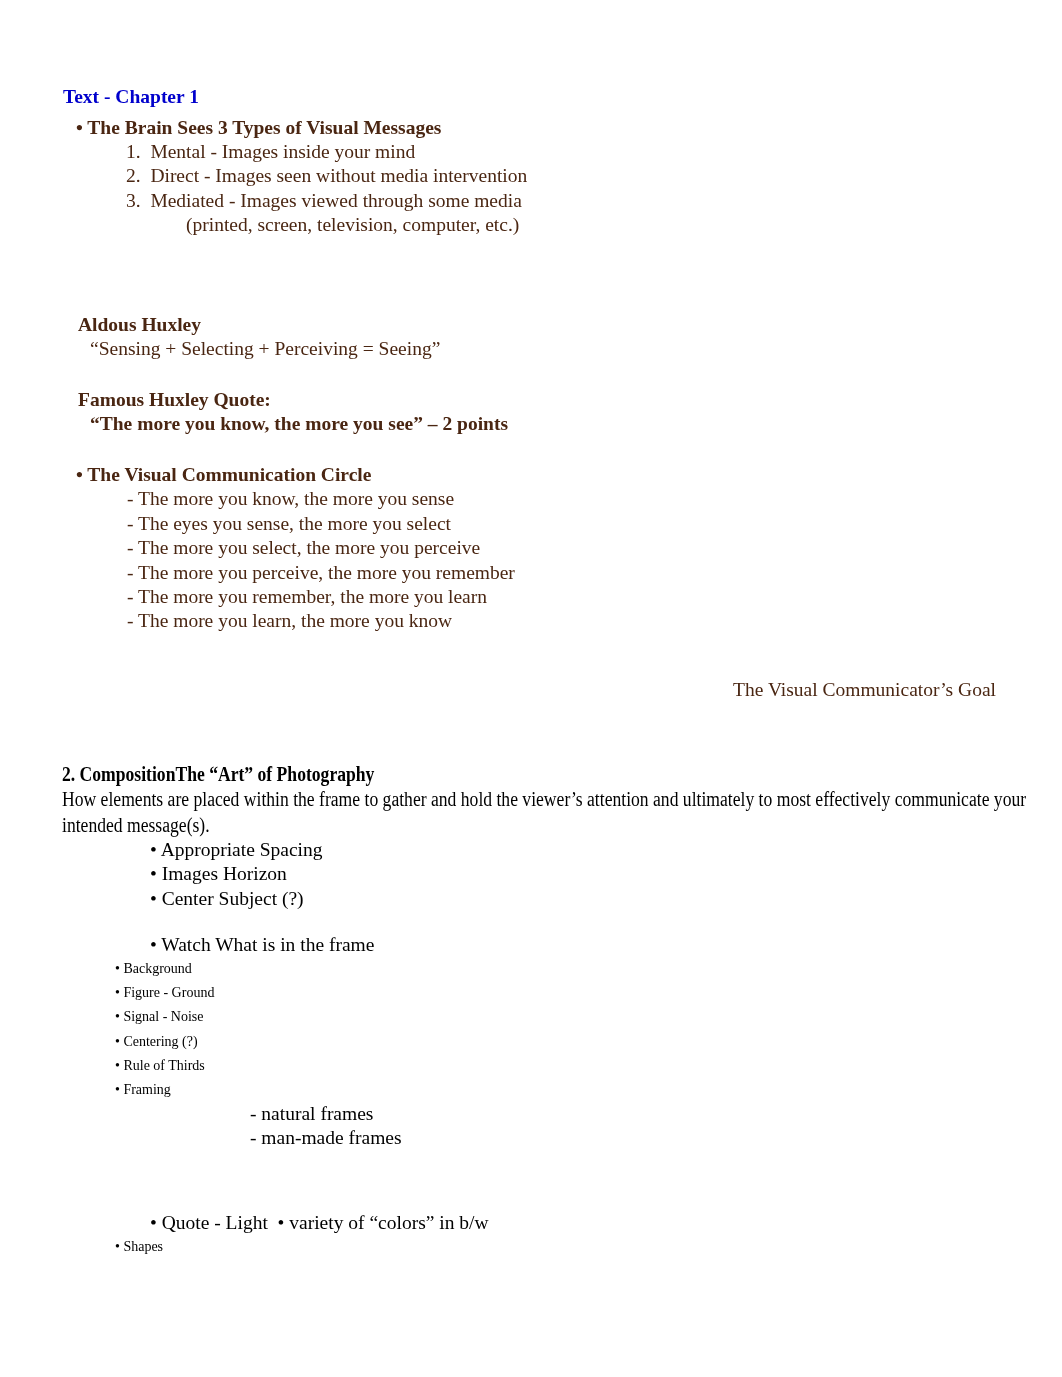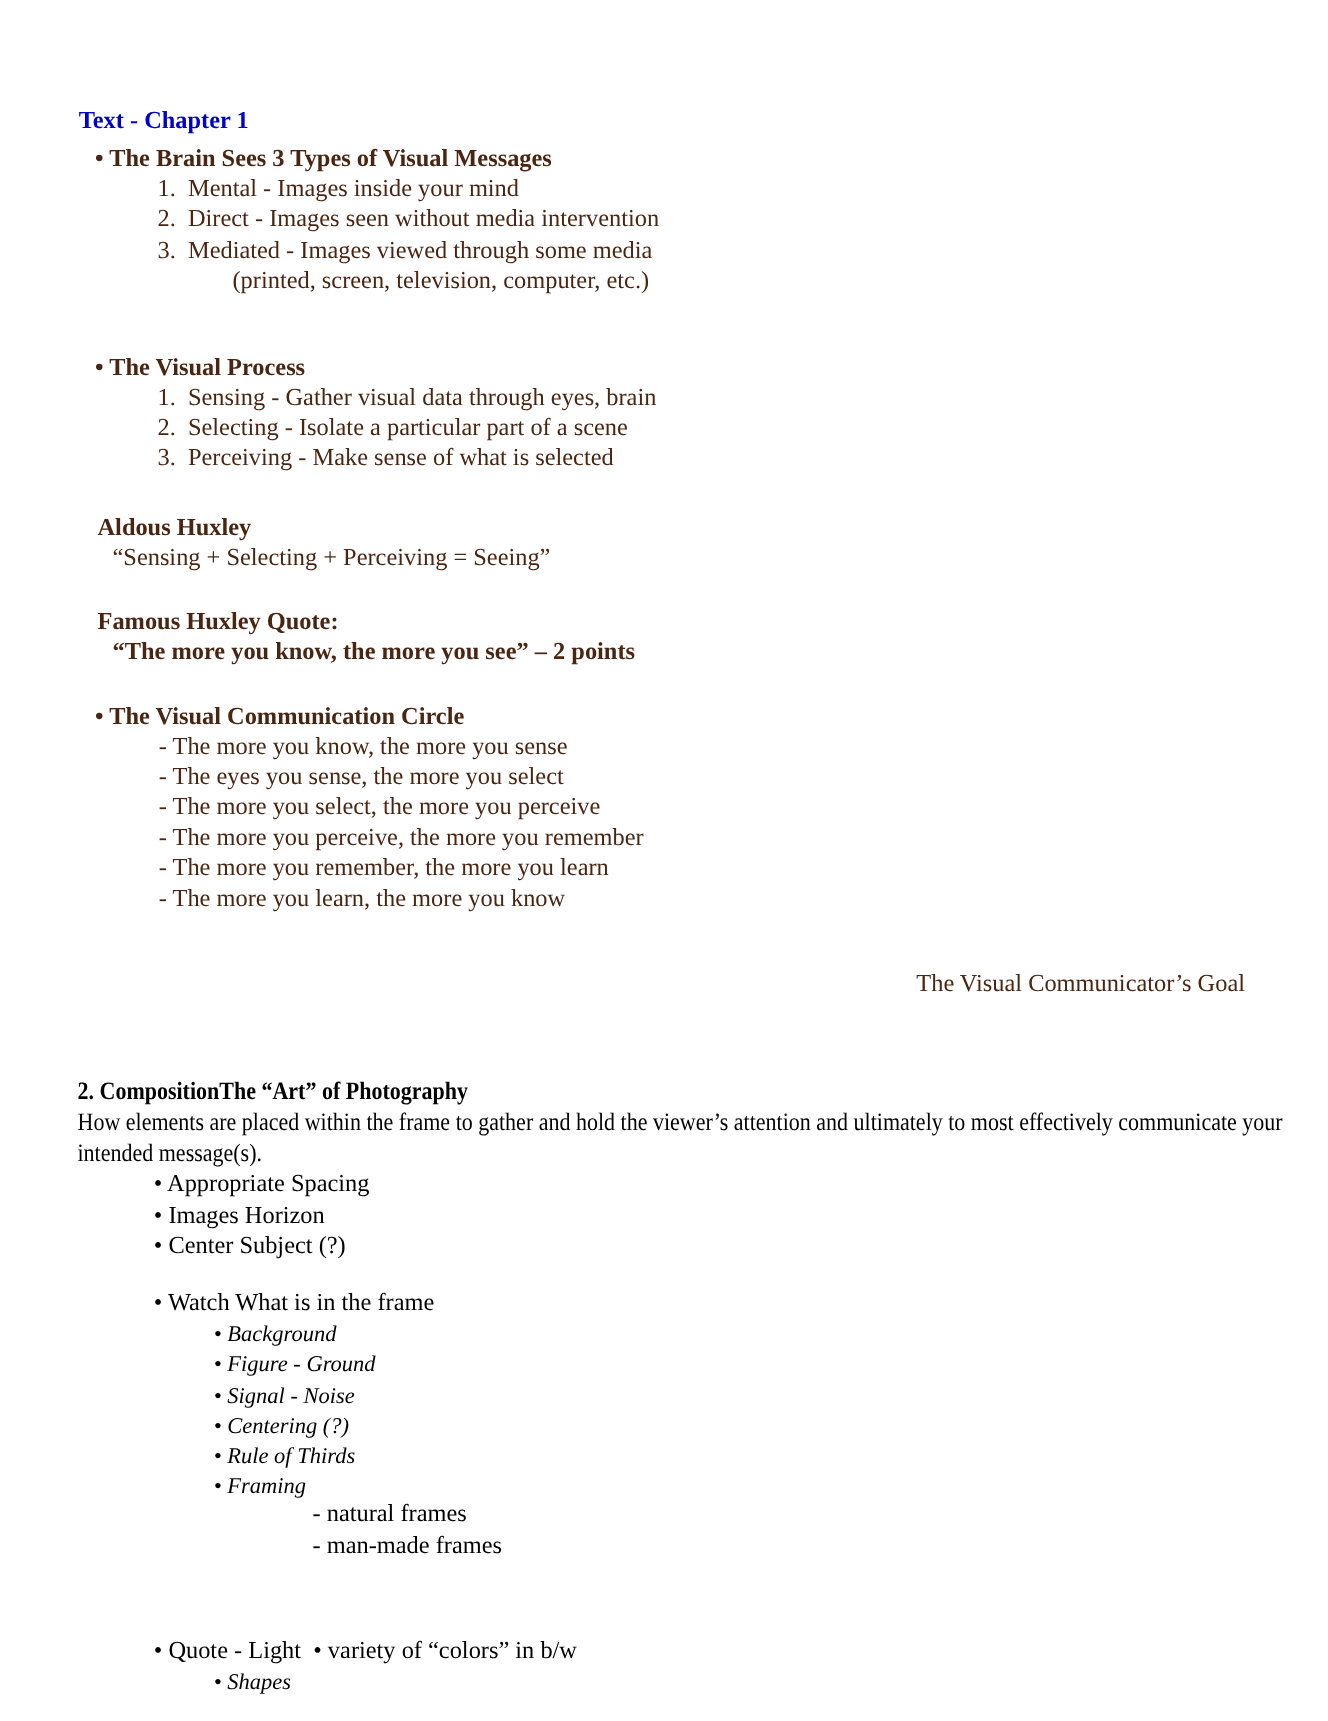--- a/index.html
+++ b/index.html
@@ -114,29 +114,28 @@
     font-size: 20px;
     line-height: 25.4px;
     margin: 0;
     width: 1120px;
   }
 
   
   .bul1 {
     font-size: 19.5px;
     line-height: 24.2px;
-    margin-left: 61px;
+    margin-left: 88px;
     white-space: pre;
   }
   .bul2 {
-    font-size: 18px;
+    font-size: 14px;
     line-height: 24.2px;
-    margin-left: 109px;
-    white-space: pre;
-    font-style: italic;
+    margin-left: 53px;
+    white-space: pre;
   }
   .bul3 {
     font-size: 19.5px;
     line-height: 24.2px;
     margin-left: 188px;
     white-space: pre;
   }
 </style>
 </head>
 <body>
@@ -148,26 +147,20 @@
   <div>
     <div class="sec-head brown">• The Brain Sees 3 Types of Visual Messages</div>
     <div class="num-item brown">1.  Mental - Images inside your mind</div>
     <div class="num-item brown">2.  Direct - Images seen without media intervention</div>
     <div class="num-item brown">3.  Mediated - Images viewed through some media</div>
     <div class="cont-item brown">(printed, screen, television, computer, etc.)</div>
   </div>
 
   <div class="gap-xl"></div>
 
-  <div>
-    <div class="sec-head brown">• The Visual Process</div>
-    <div class="num-item brown">1.  Sensing - Gather visual data through eyes, brain</div>
-    <div class="num-item brown">2.  Selecting - Isolate a particular part of a scene</div>
-    <div class="num-item brown">3.  Perceiving - Make sense of what is selected</div>
-  </div>
 
   <div class="gap-lg"></div>
 
   <div>
     <div class="plain-head brown">Aldous Huxley</div>
     <div class="quote-line brown">“Sensing + Selecting + Perceiving = Seeing”</div>
   </div>
 
   <div class="gap-md"></div>
 

